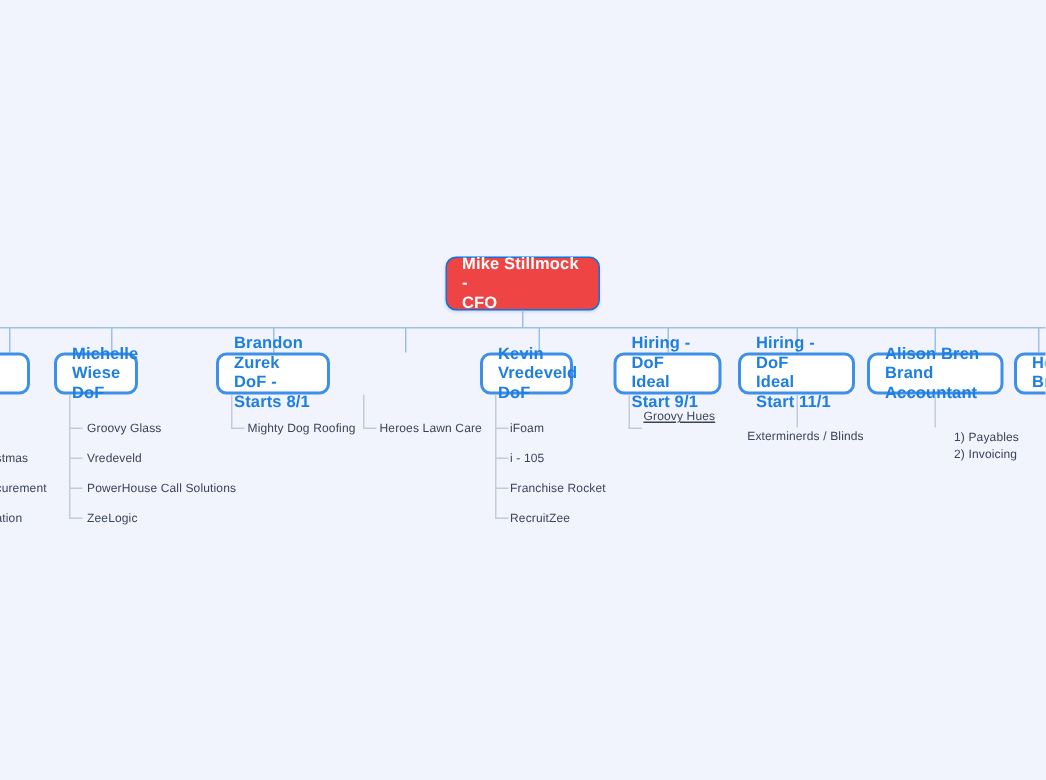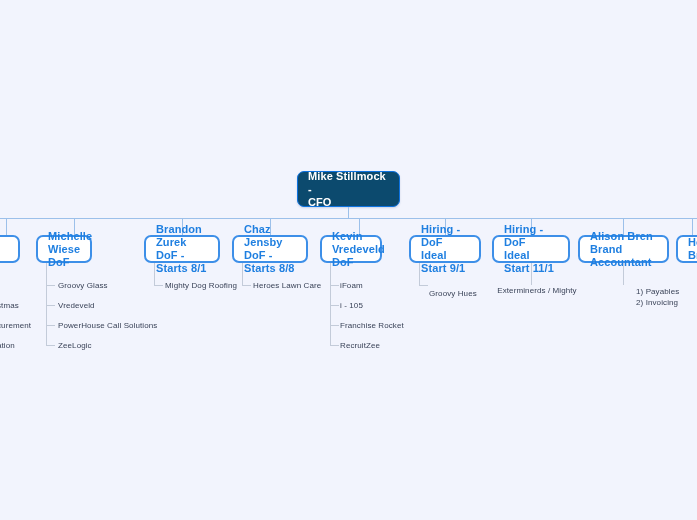--- a/index.html
+++ b/index.html
@@ -34,21 +34,21 @@
     position:absolute;box-sizing:border-box;
     border-radius:7px;
     display:flex;align-items:center;
     padding:0 10px;
     line-height:13px;
     font-weight:bold;
     font-size:11px;
     letter-spacing:.1px;
   }
   .node.root{
-    background:#0c4a6e;border:1px solid #0d72e0;color:#ffffff;
+    background:#ef4444;border:1px solid #0d72e0;color:#ffffff;
     box-shadow:0 1px 2px rgba(20,60,120,.18);
   }
   .node.child{
     background:#ffffff;border:2px solid #3d8fe8;color:#1f7fe0;
   }
   .node .txt{display:block;white-space:pre-line;}
 
   
   .leaf{
     position:absolute;
@@ -107,24 +107,20 @@
   <div class="leaf" style="left:58px;top:340px;">ZeeLogic</div>
 
   <div class="node child" style="left:144px;top:235px;width:76px;height:28px;align-items:center;">
     <span class="txt">Brandon Zurek
 DoF - Starts 8/1</span>
   </div>
   <div class="spine" style="left:154px;top:263px;height:23px;"></div>
   <div class="tick" style="left:154px;top:285px;"></div>
   <div class="leaf" style="left:165px;top:280px;">Mighty Dog Roofing</div>
 
-  <div class="node child" style="left:232px;top:235px;width:76px;height:28px;">
-    <span class="txt">Chaz Jensby
-DoF - Starts 8/8</span>
-  </div>
   <div class="spine" style="left:242px;top:263px;height:23px;"></div>
   <div class="tick" style="left:242px;top:285px;"></div>
   <div class="leaf" style="left:253px;top:280px;">Heroes Lawn Care</div>
 
   <div class="node child" style="left:320px;top:235px;width:62px;height:28px;">
     <span class="txt">Kevin Vredeveld
 DoF</span>
   </div>
   <div class="spine" style="left:330px;top:263px;height:83px;"></div>
   <div class="tick" style="left:330px;top:285px;"></div>
@@ -135,28 +131,28 @@
   <div class="leaf" style="left:340px;top:300px;">i - 105</div>
   <div class="leaf" style="left:340px;top:320px;">Franchise Rocket</div>
   <div class="leaf" style="left:340px;top:340px;">RecruitZee</div>
 
   <div class="node child" style="left:409px;top:235px;width:72px;height:28px;">
     <span class="txt">Hiring - DoF
 Ideal Start 9/1</span>
   </div>
   <div class="spine" style="left:419px;top:263px;height:23px;"></div>
   <div class="tick" style="left:419px;top:285px;"></div>
-  <div class="leaf" style="left:429px;top:288px;">Groovy Hues</div>
+  <div class="leaf" style="left:429px;top:272px;text-decoration:underline;">Groovy Hues</div>
 
   <div class="node child" style="left:492px;top:235px;width:78px;height:28px;">
     <span class="txt">Hiring - DoF
 Ideal Start 11/1</span>
   </div>
   <div class="spine" style="left:531px;top:263px;height:22px;"></div>
-  <div class="leaf" style="left:497px;top:285px;width:80px;text-align:center;">Exterminerds / Mighty</div>
+  <div class="leaf" style="left:497px;top:285px;width:80px;text-align:center;">Exterminerds / Blinds</div>
 
   <div class="node child" style="left:578px;top:235px;width:91px;height:28px;">
     <span class="txt">Alison Bren
 Brand Accountant</span>
   </div>
   <div class="spine" style="left:623px;top:263px;height:22px;"></div>
   <div class="leaf" style="left:608px;top:286px;margin-left:28px;">1) Payables
 2) Invoicing</div>
 
   <div class="node child" style="left:676px;top:235px;width:60px;height:28px;">

